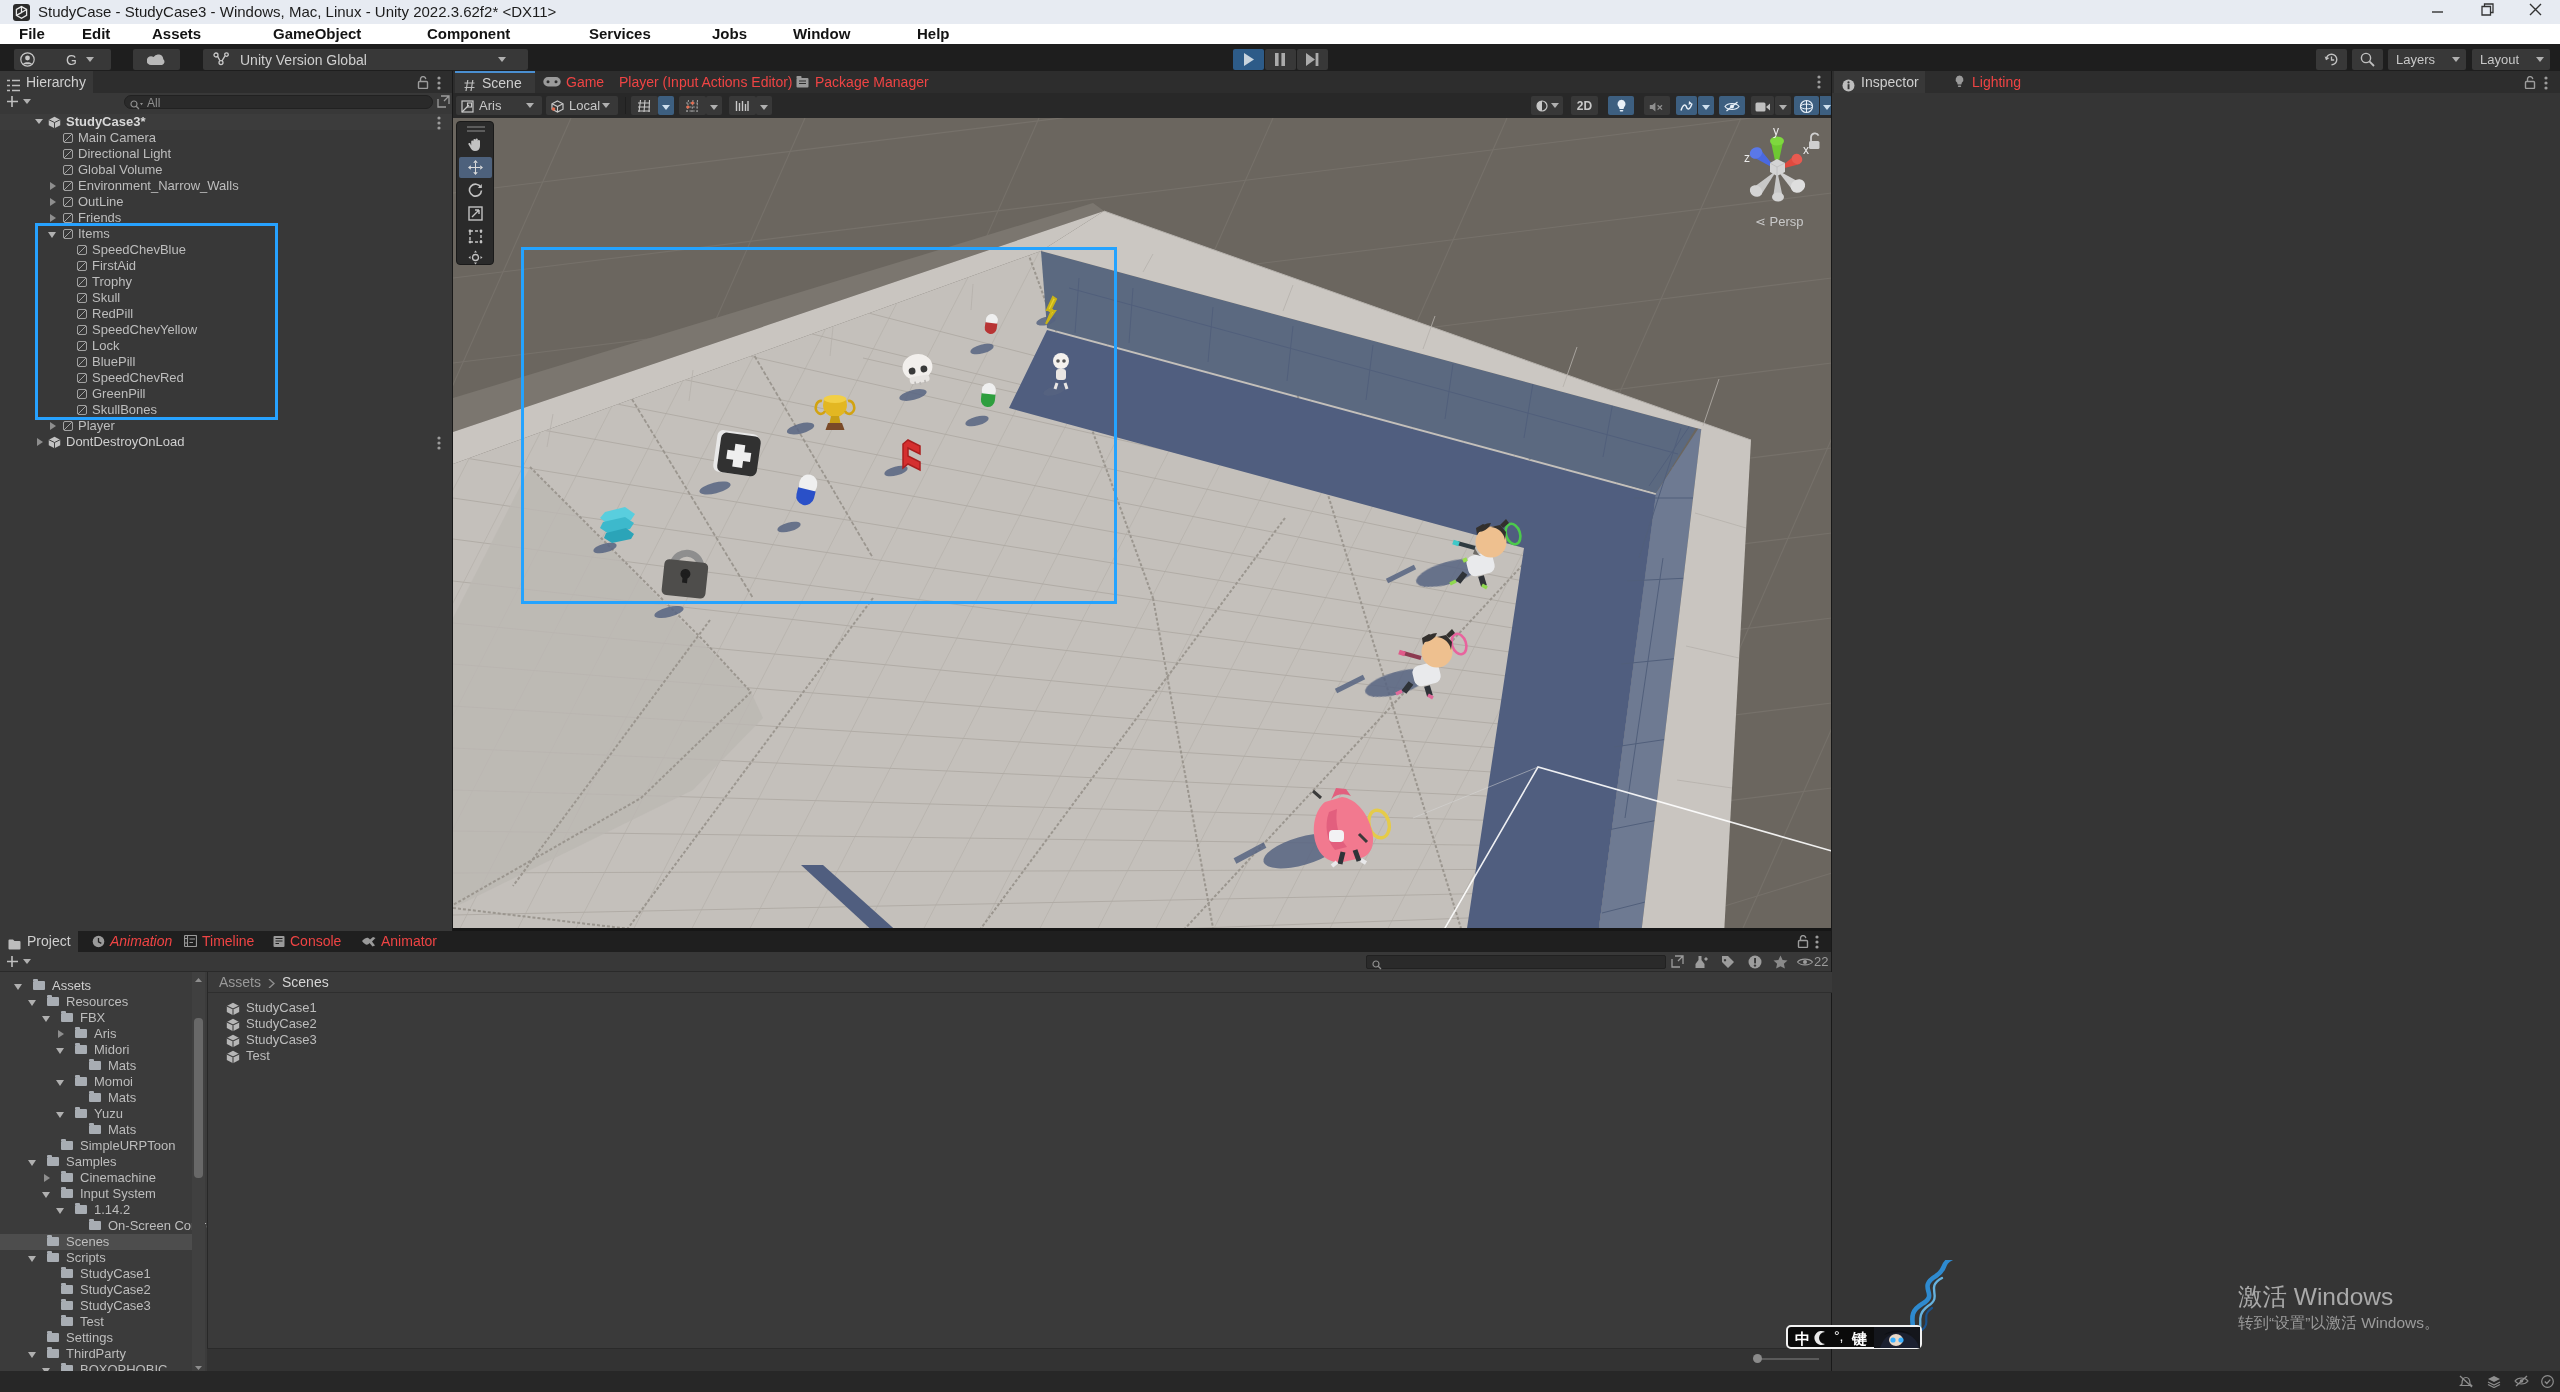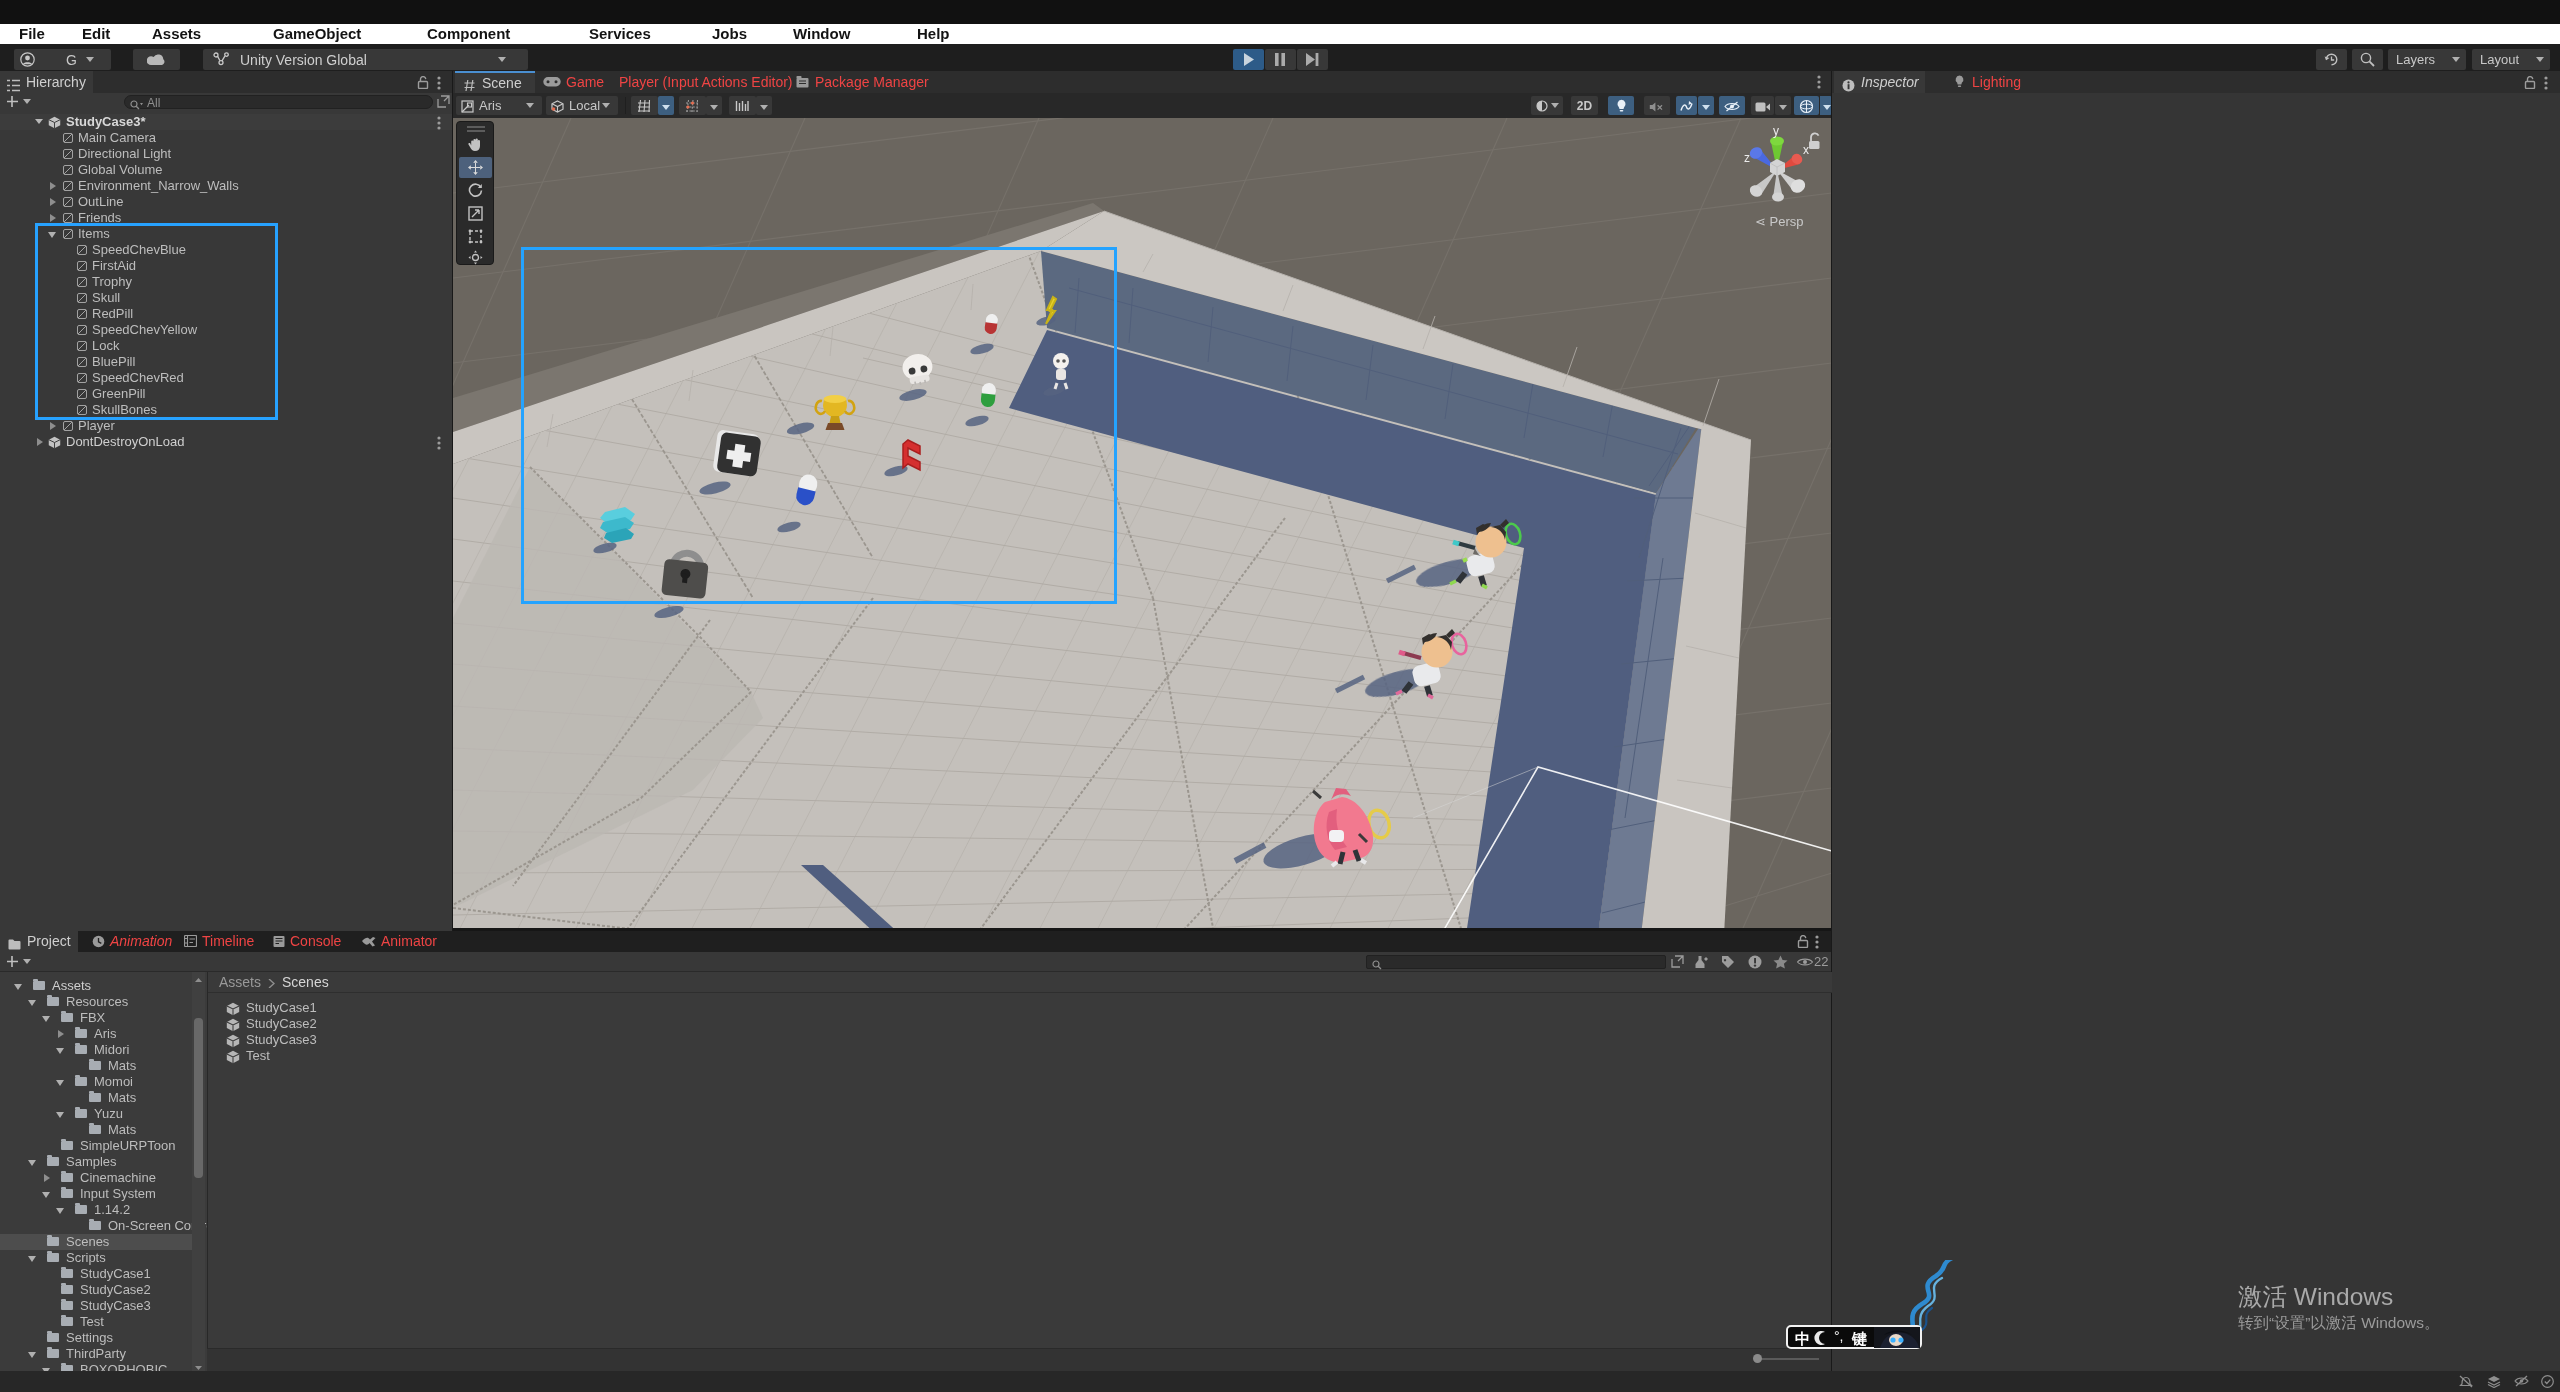--- a/index.html
+++ b/index.html
@@ -49,20 +49,37 @@
 #pcontent{position:absolute;left:207px;top:41px;width:1624px;height:376px;background:#3a3a3a;border-left:1px solid #282828;}
 #pbread{position:absolute;left:0;top:0;width:1624px;height:21px;background:#3a3a3a;border-bottom:1px solid #2e2e2e;color:#999;font-size:14px;}
 #pfooter{position:absolute;left:207px;top:417px;width:1624px;height:23px;background:#333333;border-top:1px solid #2a2a2a;}
 
 #statusbar{left:0;top:1371px;width:2560px;height:21px;background:#272727;}
 .ico{display:inline-block;vertical-align:middle;}
 </style></head>
 <body>
 <div id="root">
 
+  <div class="abs" id="titlebar">
+    <svg class="abs" style="left:13px;top:4px" width="17" height="17" viewBox="0 0 17 17">
+      <rect x="0" y="0" width="17" height="17" rx="3" fill="#2b2b2b"></rect>
+      <path d="M8.5 2.6 L13.6 5.5 L13.6 11.4 L8.5 14.3 L3.4 11.4 L3.4 5.5 Z" fill="none" stroke="#eaeaea" stroke-width="1.3"></path>
+      <path d="M8.5 2.6 L8.5 8.5 L3.4 11.4 M8.5 8.5 L13.6 5.5" stroke="#eaeaea" stroke-width="1.3" fill="none"></path>
+    </svg>
+    <span class="abs" style="left:38px;top:3px">StudyCase - StudyCase3 - Windows, Mac, Linux - Unity 2022.3.62f2* &lt;DX11&gt;</span>
+    <svg class="abs" style="left:2432px;top:8px" width="12" height="8">
+        <path d="M0 4 H11" stroke="#333" stroke-width="1.4"></path>
+      </svg>
+    <svg class="abs" style="left:2481px;top:3px" width="13" height="13" viewBox="0 0 13 13">
+        <path d="M3.5 3.5 V1 H12 V9.5 H9.5 M1 3.5 H9.5 V12 H1 Z" fill="none" stroke="#333" stroke-width="1.3"></path>
+      </svg>
+    <svg class="abs" style="left:2529px;top:3px" width="13" height="13" viewBox="0 0 13 13">
+        <path d="M1 1 L12 12 M12 1 L1 12" stroke="#333" stroke-width="1.4"></path>
+      </svg>
+  </div>
 
   <div class="abs" id="menubar">
     <span class="menu-item" style="left:19px">File</span>
     <span class="menu-item" style="left:82px">Edit</span>
     <span class="menu-item" style="left:152px">Assets</span>
     <span class="menu-item" style="left:273px">GameObject</span>
     <span class="menu-item" style="left:427px">Component</span>
     <span class="menu-item" style="left:589px">Services</span>
     <span class="menu-item" style="left:712px">Jobs</span>
     <span class="menu-item" style="left:793px">Window</span>
@@ -783,21 +800,21 @@
               <circle cx="7.5" cy="7.5" r="3" fill="none" stroke="#c2c2c2" stroke-width="1.3"></circle>
               <path d="M7.5 0.5 L6 2.5 H9 Z M7.5 14.5 L6 12.5 H9 Z M0.5 7.5 L2.5 6 V9 Z M14.5 7.5 L12.5 6 V9 Z" fill="#c2c2c2"></path>
             </svg>
         </div>
       </div>
     </div>
   </div>
 
   <div class="abs" id="inspector">
     <div class="tabstrip abs" style="left:0;top:0;width:729px;height:22px;">
-      <div class="tab active" style="left:2px;width:91px;font-style:italic;">
+      <div class="tab active" style="left:2px;width:91px;">
         <svg class="ico" style="margin:4px 0 0 8px" width="13" height="13" viewBox="0 0 13 13">
           <circle cx="6.5" cy="6.5" r="6" fill="#bdbdbd"></circle>
           <rect x="5.6" y="5.2" width="1.9" height="5" fill="#353535"></rect>
             <circle cx="6.5" cy="3.4" r="1.1" fill="#353535"></circle>
         </svg>
         <span style="position:absolute;left:27px">Inspector</span>
       </div>
       <svg class="abs" style="left:122px;top:4px" width="11" height="14" viewBox="0 0 11 14">
         <path d="M5.5 0.6 A4 4 0 0 1 7.8 7.8 L7.4 9.4 H3.6 L3.2 7.8 A4 4 0 0 1 5.5 0.6 Z" fill="#9a9a9a"></path>
         <rect x="3.9" y="10.4" width="3.2" height="1.5" rx="0.7" fill="#9a9a9a"></rect>

